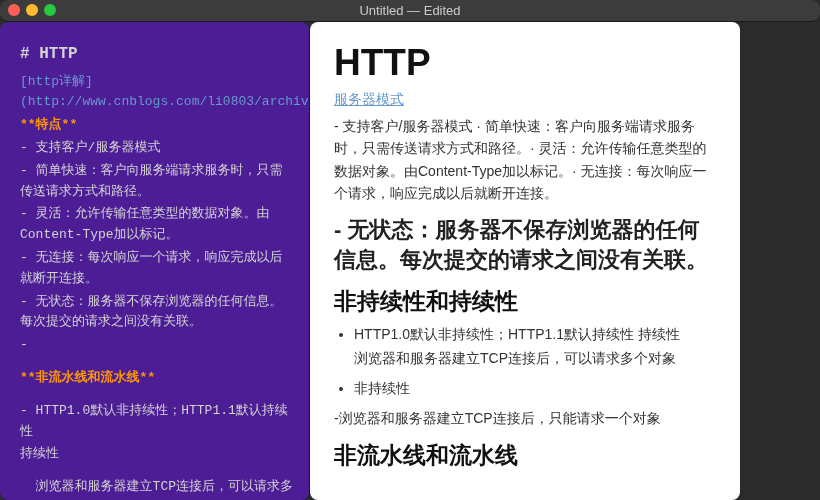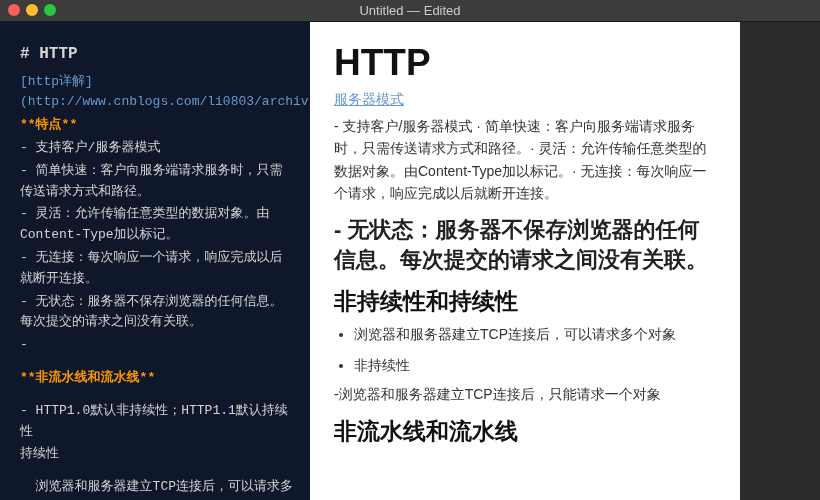--- a/index.html
+++ b/index.html
@@ -1,15 +1,15 @@
 <!DOCTYPE html>
 <html><head>
   <meta charset="utf-8">
   <style>
-    * { margin: 0; padding: 0; box-sizing: border-box; }
+    * { margin: 0; padding: 0; box-sizing: border-box; border-radius: 8px; }
     body {
       width: 820px;
       height: 500px;
       overflow: hidden;
       font-family: -apple-system, BlinkMacSystemFont, "Helvetica Neue", Arial, sans-serif;
       background: #2b2b2b;
     }
 
     
     .titlebar {
@@ -48,21 +48,21 @@
     .main {
       display: flex;
       height: 478px;
       width: 820px;
     }
 
     
     .left-panel {
       width: 310px;
       height: 478px;
-      background: #0f172a;
+      background: #4c1d95;
       overflow-y: auto;
       padding: 20px 16px 20px 20px;
       color: #d4d4d4;
       font-family: "Courier New", Courier, monospace;
       font-size: 13px;
       line-height: 1.6;
       border-right: 1px solid #1a1a1a;
     }
     .left-panel::-webkit-scrollbar {
       width: 8px;
@@ -211,20 +211,21 @@
   <div class="right-panel">
     <div class="preview-h1">HTTP</div>
     <div style="margin-bottom:6px;">
       <a class="preview-link" href="#">服务器模式</a>
     </div>
     <div class="preview-body">- 支持客户/服务器模式 · 简单快速：客户向服务端请求服务时，只需传送请求方式和路径。· 灵活：允许传输任意类型的数据对象。由Content-Type加以标记。· 无连接：每次响应一个请求，响应完成以后就断开连接。</div>
     <div class="preview-big-quote">- 无状态：服务器不保存浏览器的任何信息。每次提交的请求之间没有关联。</div>
     <div class="preview-h2">非持续性和持续性</div>
     <ul class="preview-ul">
       <li>
+        <span>HTTP1.0默认非持续性；HTTP1.1默认持续性 持续性</span>
         <div class="preview-indent">浏览器和服务器建立TCP连接后，可以请求多个对象</div>
       </li>
       <li>
         <span>非持续性</span>
       </li>
     </ul>
     <div class="preview-indent">-浏览器和服务器建立TCP连接后，只能请求一个对象</div>
     <div class="preview-h2">非流水线和流水线</div>
   </div>
 

